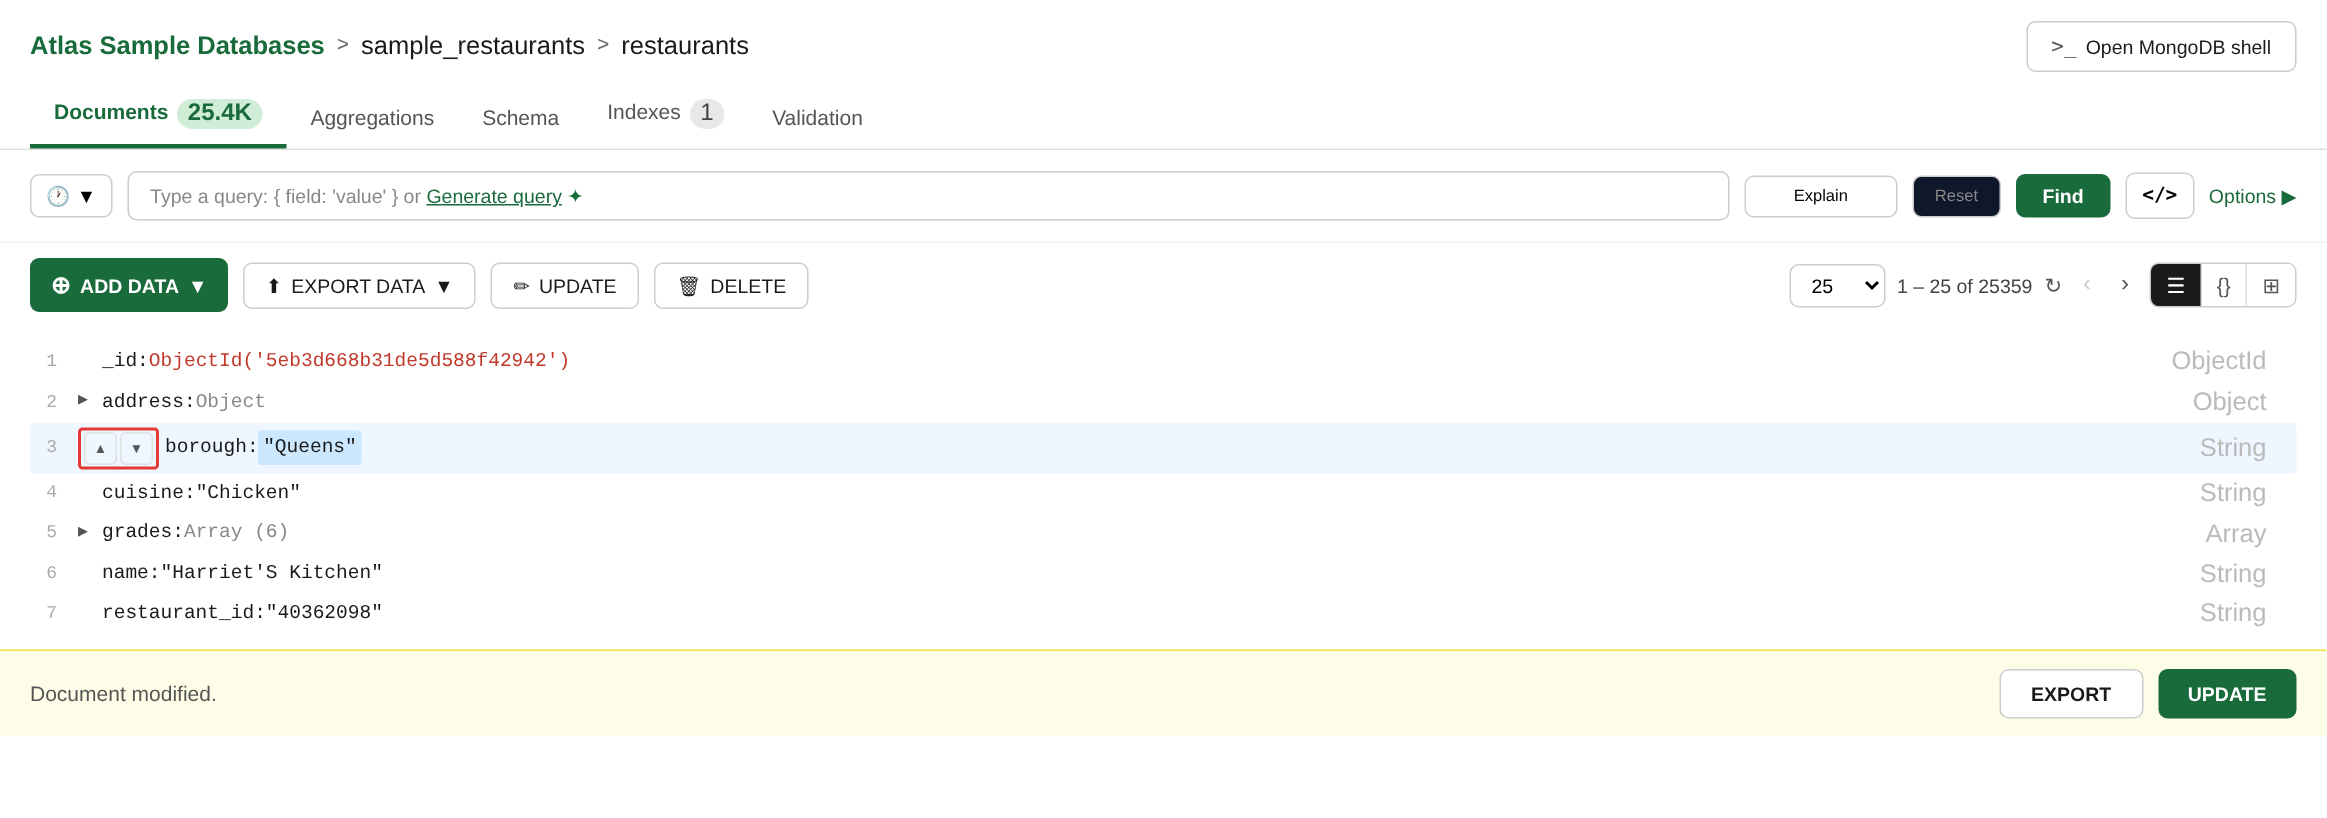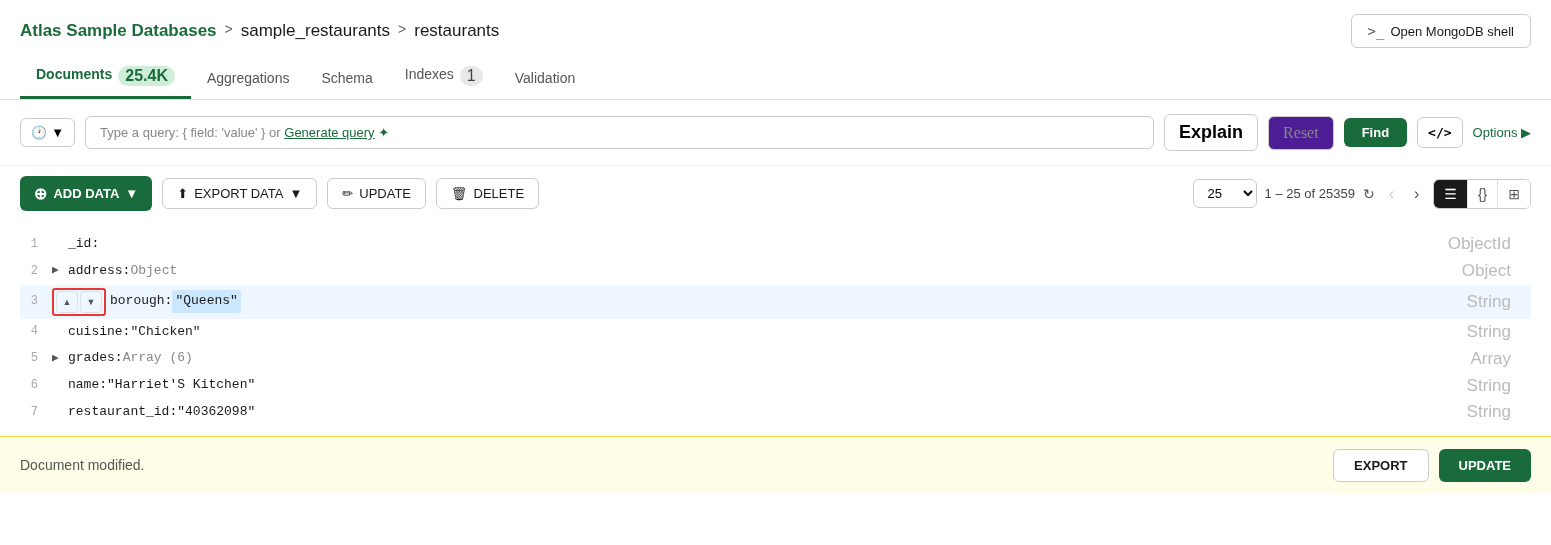--- a/index.html
+++ b/index.html
@@ -20,22 +20,22 @@
     .tab.active { color: #1a6b3c; border-bottom: 3px solid #1a6b3c; font-weight: 600; }
     .tab-badge { background: #e8e8e8; border-radius: 10px; padding: 1px 7px; font-size: 16px; color: #444; }
     .tab.active .tab-badge { background: #d0edd8; color: #1a6b3c; }
 
     
     .query-bar { display: flex; align-items: center; padding: 14px 20px; gap: 10px; border-bottom: 1px solid #f0f0f0; }
     .query-history-btn { display: flex; align-items: center; gap: 4px; border: 1.5px solid #ccc; border-radius: 6px; padding: 6px 10px; background: #fff; cursor: pointer; font-size: 13px; }
     .query-input { flex: 1; border: 1.5px solid #ccc; border-radius: 6px; padding: 8px 14px; font-size: 13px; color: #888; background: #fff; }
     .query-input a { color: #1a6b3c; text-decoration: underline; font-weight: 500; cursor: pointer; }
     .query-input .sparkle { color: #1a6b3c; }
-    .explain-btn { border: 1.5px solid #ccc; border-radius: 6px; padding: 7px 14px; background: #fff; cursor: pointer; font-size: 18px; font-weight: 700; }
-    .reset-btn { border: 1.5px solid #ccc; border-radius: 6px; padding: 7px 14px; background: #4c1d95; cursor: pointer; font-size: 16px; font-weight: 500; color: #888; font-family: Liberation Serif, serif; }
+    .explain-btn { border: 1.5px solid #ccc; border-radius: 6px; padding: 7px 32px; background: #fff; cursor: pointer; font-size: 11px; font-weight: 400; }
+    .reset-btn { border: 1.5px solid #ccc; border-radius: 6px; padding: 7px 14px; background: #0f172a; cursor: pointer; font-size: 11px; font-weight: 500; color: #888; }
     .find-btn { border: none; border-radius: 6px; padding: 7px 18px; background: #1a6b3c; cursor: pointer; font-size: 13px; font-weight: 600; color: #fff; }
     .code-btn { border: 1.5px solid #ccc; border-radius: 6px; padding: 7px 10px; background: #fff; cursor: pointer; font-size: 13px; font-family: monospace; font-weight: 600; }
     .options-btn { color: #1a6b3c; cursor: pointer; font-size: 13px; font-weight: 500; background: none; border: none; }
 
     
     .toolbar { display: flex; align-items: center; padding: 10px 20px; gap: 10px; }
     .add-data-btn { display: flex; align-items: center; gap: 6px; background: #1a6b3c; color: #fff; border: none; border-radius: 6px; padding: 8px 14px; cursor: pointer; font-size: 13px; font-weight: 600; }
     .add-data-btn .plus-icon { font-size: 16px; }
     .export-btn, .update-btn, .delete-btn { display: flex; align-items: center; gap: 6px; border: 1.5px solid #ccc; border-radius: 6px; padding: 7px 14px; background: #fff; cursor: pointer; font-size: 13px; font-weight: 500; color: #1a1a1a; }
     .toolbar-spacer { flex: 1; }
@@ -166,20 +166,21 @@
 </div>
 
 <div class="document-area">
 
   <div class="doc-line-wrapper">
     <div class="doc-line" style="flex:1">
       <span class="line-num">1</span>
       <span class="expand-arrow"></span>
       <span class="field-name">_id</span>
       <span>: </span>
+      <span class="field-value-id">ObjectId('5eb3d668b31de5d588f42942')</span>
     </div>
     <span class="type-label">ObjectId</span>
   </div>
 
   <div class="doc-line-wrapper">
     <div class="doc-line" style="flex:1">
       <span class="line-num">2</span>
       <span class="expand-arrow" style="cursor:pointer;">▶</span>
       <span class="field-name">address</span>
       <span>: </span>

